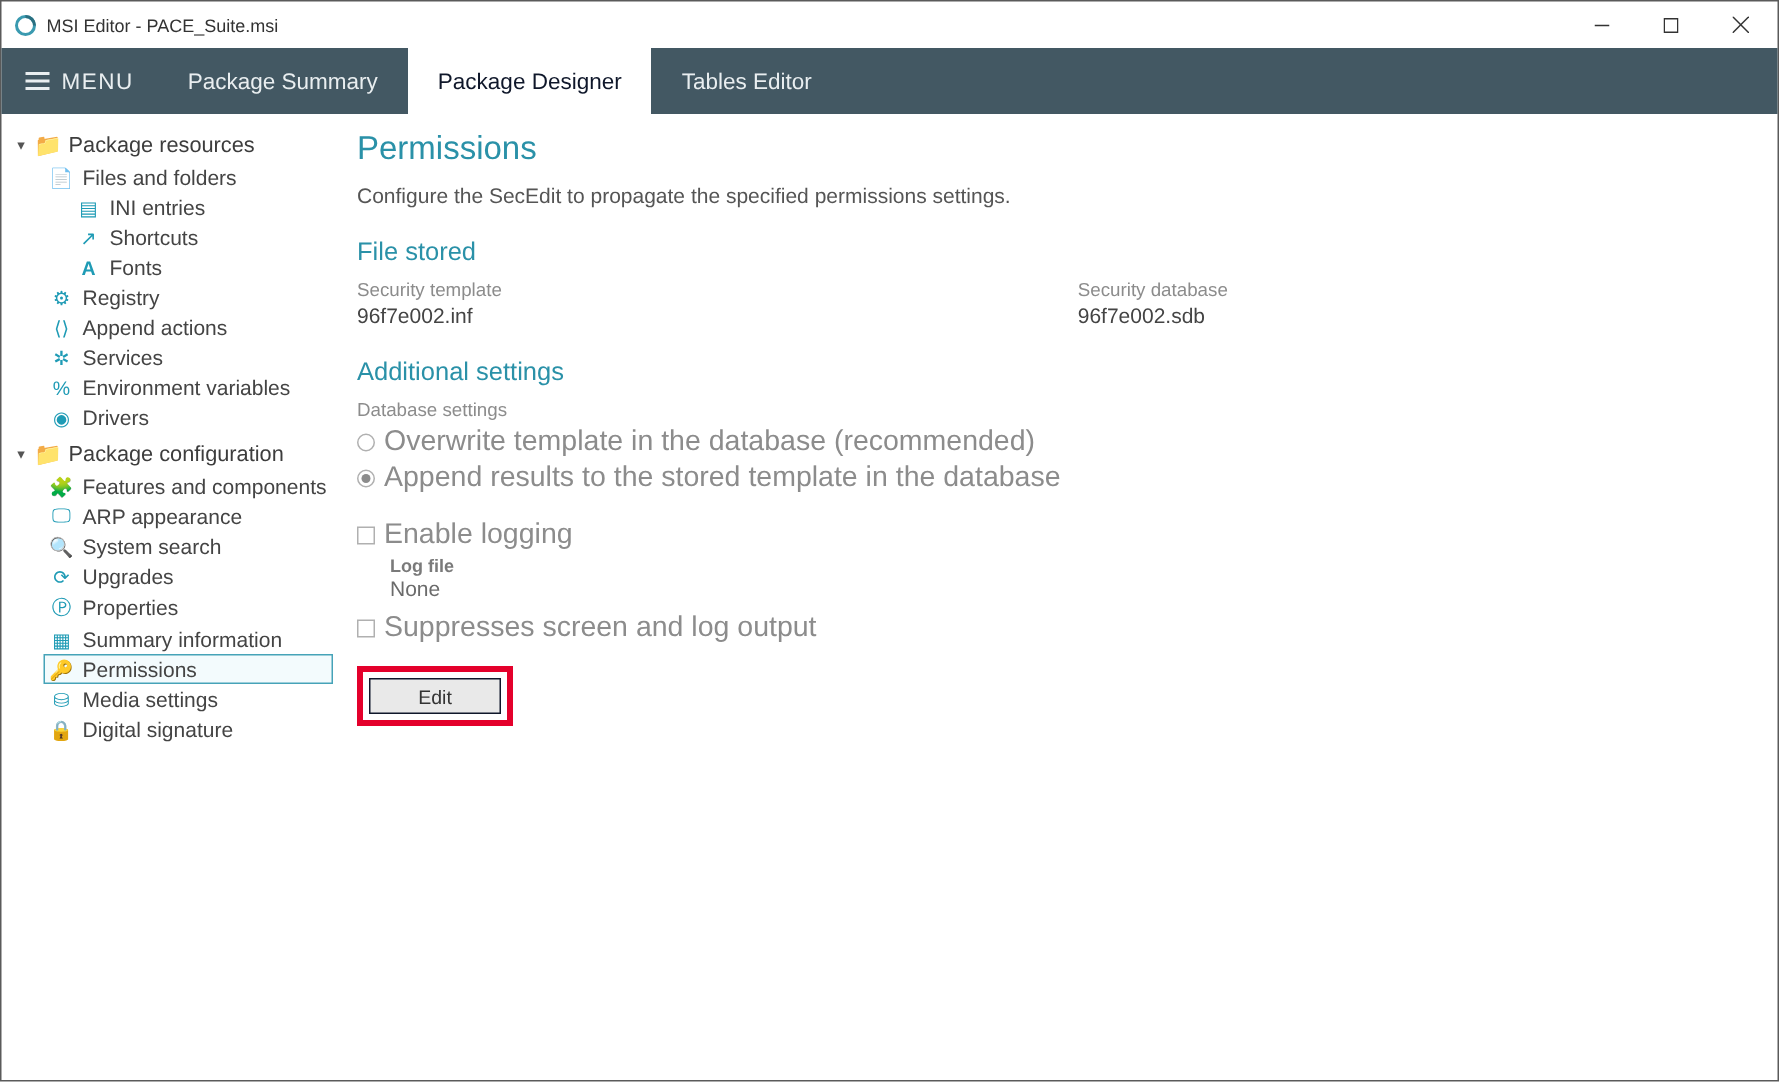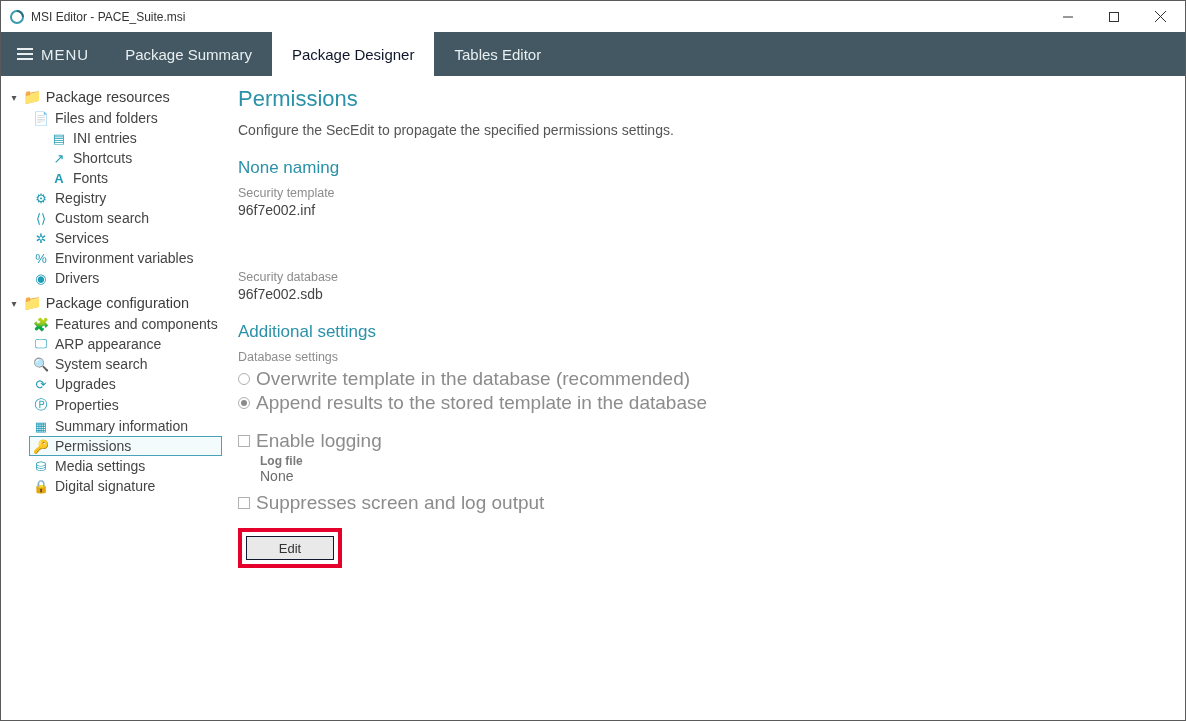--- a/index.html
+++ b/index.html
@@ -25,21 +25,21 @@
 .tree-head .lbl { font-size: 14.5px; color: #3d3d3d; }
 .tree-children { margin-left: 20px; }
 .tree-item { display: flex; align-items: center; gap: 6px; padding: 2px 4px; cursor: default; color: #444; }
 .tree-item.sub { margin-left: 18px; }
 .tree-item .ic { width: 16px; text-align: center; color: #1f9bb5; font-size: 13px; }
 .tree-item.selected { border: 1px solid #46a3b8; background: #f3fbfd; padding: 1px 3px; }
 .content { flex: 1; padding: 10px 18px 0 12px; font-size: 14px; color: #444; }
 .h1 { color: #2a91a8; font-size: 22px; font-weight: 400; margin-bottom: 10px; }
 .desc { color: #555; margin-bottom: 20px; }
 .h2 { color: #2a91a8; font-size: 17px; font-weight: 400; margin-bottom: 8px; }
-.cols { display: flex; gap: 52px; margin-bottom: 20px; flex-direction: column; }
+.cols { display: flex; gap: 32px; margin-bottom: 20px; }
 .col { flex: 1; }
 .fld-label { font-size: 12.5px; color: #8c8c8c; margin-bottom: 2px; }
 .fld-val { color: #444; }
 .sub-label { font-size: 12.5px; color: #8c8c8c; margin-bottom: 4px; }
 .radio-row, .check-row { display: flex; align-items: center; gap: 6px; color: #8c8c8c; font-size: 19px; margin-bottom: 2px; }
 .radio-dot { width: 12px; height: 12px; border: 1px solid #b0b0b0; border-radius: 50%; display: flex; align-items: center; justify-content: center; }
 .radio-dot.sel::after { content: ""; width: 6px; height: 6px; background: #8c8c8c; border-radius: 50%; }
 .cbox { width: 12px; height: 12px; border: 1px solid #b0b0b0; }
 .logfile-block { margin-left: 22px; margin-top: 2px; margin-bottom: 8px; }
 .logfile-lbl { font-size: 12px; font-weight: 600; color: #7a7a7a; }
@@ -125,21 +125,21 @@
         <div class="tree-item sub">
             <span class="ic" style="font-weight:bold;">A</span>
             <span>Fonts</span>
           </div>
         <div class="tree-item">
             <span class="ic">⚙</span>
             <span>Registry</span>
           </div>
         <div class="tree-item">
             <span class="ic">⟨⟩</span>
-            <span>Custom search</span>
+            <span>Append actions</span>
           </div>
         <div class="tree-item">
             <span class="ic">✲</span>
             <span>Services</span>
           </div>
         <div class="tree-item">
             <span class="ic">%</span>
             <span>Environment variables</span>
           </div>
         <div class="tree-item">
@@ -192,21 +192,21 @@
             <span>Digital signature</span>
           </div>
       </div>
     </div>
   </div>
 
   <div class="content">
     <div class="h1">Permissions</div>
     <div class="desc">Configure the SecEdit to propagate the specified permissions settings.</div>
 
-    <div class="h2">None naming</div>
+    <div class="h2">File stored</div>
     <div class="cols">
       <div class="col">
         <div class="fld-label">Security template</div>
         <div class="fld-val">96f7e002.inf</div>
       </div>
       <div class="col">
         <div class="fld-label">Security database</div>
         <div class="fld-val">96f7e002.sdb</div>
       </div>
     </div>

